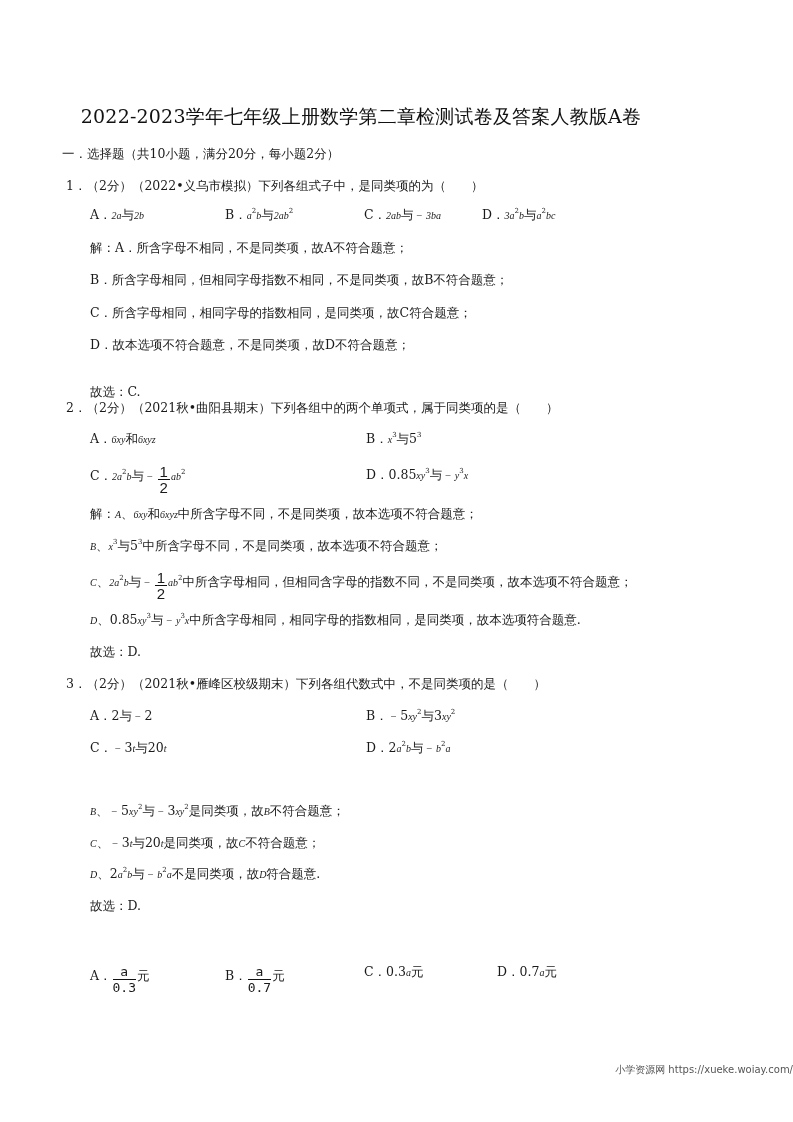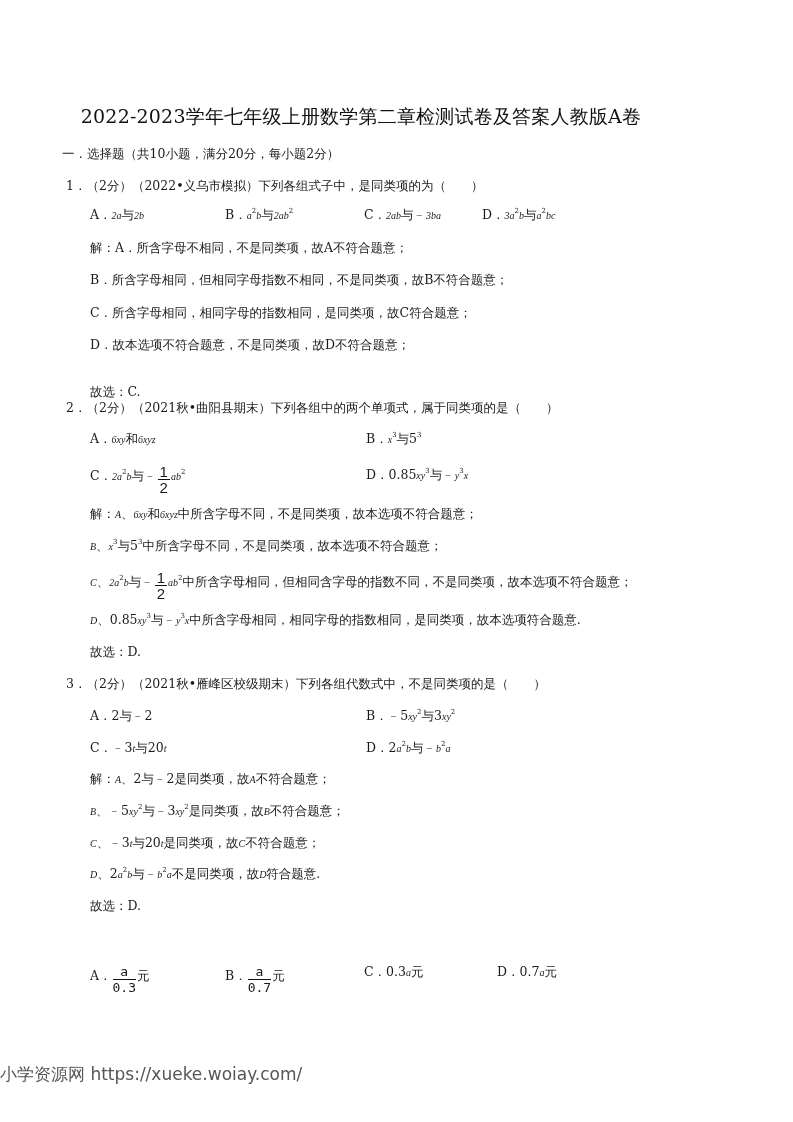--- a/index.html
+++ b/index.html
@@ -10,22 +10,22 @@
       font-size: 19px; letter-spacing: 0.2px; color: #111; }
     .line { position: absolute; left: 66px; font-size: 12.5px; white-space: nowrap; line-height: 16px; }
     .ind { left: 90px; }
     .opt { position: absolute; font-size: 12.5px; white-space: nowrap; line-height: 16px; }
     i.m { font-style: italic; font-family: "Liberation Serif", "DejaVu Serif", serif; font-size: 10px; }
     sup { font-size: 7px; vertical-align: 6px; line-height: 0; }
     .frac { display: inline-block; vertical-align: middle; text-align: center; margin: 0 1px; position: relative; top: 4px; }
     .frac .n { display: block; font-family: "Liberation Sans", sans-serif; font-size: 15px; line-height: 15px; padding: 0 2px; border-bottom: 1px solid #111; }
     .frac .d { display: block; font-family: "Liberation Sans", sans-serif; font-size: 15px; line-height: 16px; }
     .frac.mono .n, .frac.mono .d { font-family: "DejaVu Sans Mono", monospace; font-size: 13px; }
-    .footer { position: absolute; top: 1063px; left: 0; width: 793px; text-align: left;
-      font-family: "DejaVu Sans", sans-serif; font-size: 17px; color: #555; }
+    .footer { position: absolute; top: 1063px; left: 0; width: 793px; text-align: right;
+      font-family: "DejaVu Sans", sans-serif; font-size: 10px; color: #555; }
   </style>
 </head>
 <body>
 
 <div class="page">
 
   <div class="title">2022-2023学年七年级上册数学第二章检测试卷及答案人教版A卷</div>
   <div class="line" style="top:146px; left:62px;">一．选择题（共10小题，满分20分，每小题2分）</div>
 
   <div class="line" style="top:178px;">1．（2分）（2022•义乌市模拟）下列各组式子中，是同类项的为（　　）</div>
@@ -51,21 +51,20 @@
   <div class="line ind" style="top:566px;"><i class="m">C</i>、<i class="m">2a</i><sup>2</sup><i class="m">b</i>与﹣<span class="frac"><span class="n">1</span><span class="d">2</span></span><i class="m">ab</i><sup>2</sup>中所含字母相同，但相同含字母的指数不同，不是同类项，故本选项不符合题意；</div>
   <div class="line ind" style="top:612px;"><i class="m">D</i>、0.85<i class="m">xy</i><sup>3</sup>与﹣<i class="m">y</i><sup>3</sup><i class="m">x</i>中所含字母相同，相同字母的指数相同，是同类项，故本选项符合题意.</div>
   <div class="line ind" style="top:644px;">故选：D.</div>
 
   <div class="line" style="top:676px;">3．（2分）（2021秋•雁峰区校级期末）下列各组代数式中，不是同类项的是（　　）</div>
   <div class="opt" style="top:708px; left:90px;">A．2与﹣2</div>
   <div class="opt" style="top:708px; left:366px;">B．﹣5<i class="m">xy</i><sup>2</sup>与3<i class="m">xy</i><sup>2</sup></div>
   <div class="opt" style="top:740px; left:90px;">C．﹣3<i class="m">t</i>与20<i class="m">t</i></div>
   <div class="opt" style="top:740px; left:366px;">D．2<i class="m">a</i><sup>2</sup><i class="m">b</i>与﹣<i class="m">b</i><sup>2</sup><i class="m">a</i></div>
 
-  <div class="line ind" style="top:771px;">解：<i class="m">A</i>、2与﹣2是同类项，故<i class="m">A</i>不符合题意；</div>
   <div class="line ind" style="top:803px;"><i class="m">B</i>、﹣5<i class="m">xy</i><sup>2</sup>与﹣3<i class="m">xy</i><sup>2</sup>是同类项，故<i class="m">B</i>不符合题意；</div>
   <div class="line ind" style="top:835px;"><i class="m">C</i>、﹣3<i class="m">t</i>与20<i class="m">t</i>是同类项，故<i class="m">C</i>不符合题意；</div>
   <div class="line ind" style="top:866px;"><i class="m">D</i>、2<i class="m">a</i><sup>2</sup><i class="m">b</i>与﹣<i class="m">b</i><sup>2</sup><i class="m">a</i>不是同类项，故<i class="m">D</i>符合题意.</div>
   <div class="line ind" style="top:898px;">故选：D.</div>
 
   <div class="opt" style="top:960px; left:90px;">A．<span class="frac mono"><span class="n">a</span><span class="d">0.3</span></span>元</div>
   <div class="opt" style="top:960px; left:225px;">B．<span class="frac mono"><span class="n">a</span><span class="d">0.7</span></span>元</div>
   <div class="opt" style="top:964px; left:364px;">C．0.3<i class="m">a</i>元</div>
   <div class="opt" style="top:964px; left:497px;">D．0.7<i class="m">a</i>元</div>
 

